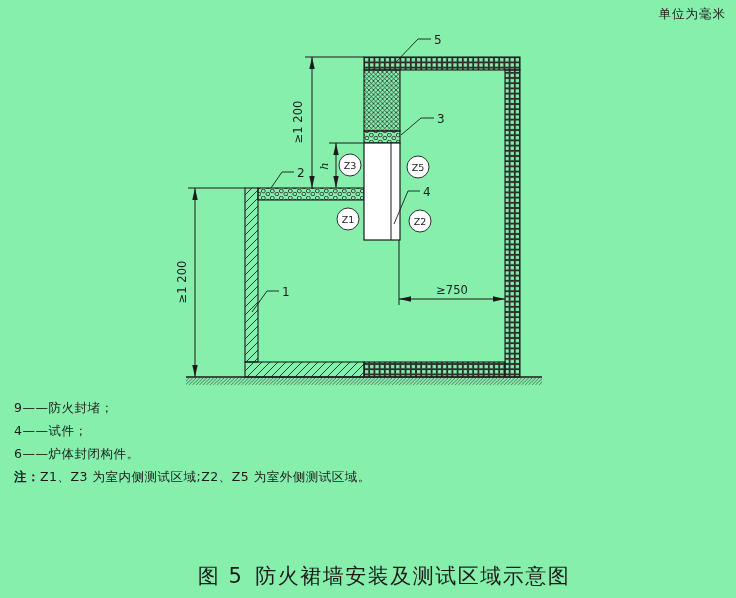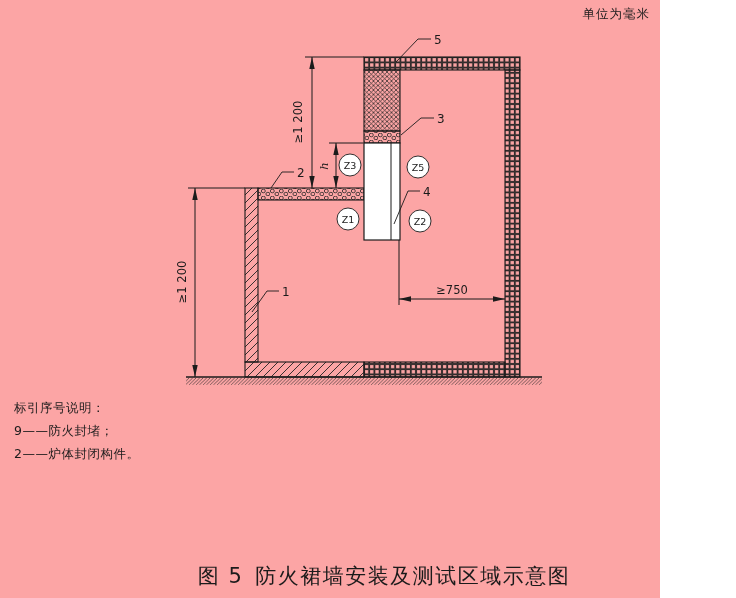--- a/index.html
+++ b/index.html
@@ -1,17 +1,17 @@
 <!DOCTYPE html>
 <html><head>
 <meta charset="utf-8">
 <style>
   html,body{margin:0;padding:0;background:#ffffff;}
   .page{
-    position:relative;width:660px;height:598px;background:#fca5a5;overflow:hidden;
+    position:relative;width:736px;height:598px;background:#86efac;overflow:hidden;
     font-family:"DejaVu Sans","Liberation Sans",sans-serif;color:#1b1b1b;
   }
   .unit-note{
     position:absolute;top:6px;right:10px;font-size:12.5px;letter-spacing:1px;
   }
   svg.diagram{position:absolute;left:0;top:0;}
   .legend{
     position:absolute;left:14px;top:396px;font-size:12.5px;letter-spacing:0.5px;
   }
   .legend-line{height:23px;line-height:23px;white-space:nowrap;}
@@ -140,22 +140,23 @@
         <text class="zone-text" x="348" y="222.5" text-anchor="middle">Z1</text>
       </g>
       <g>
         <circle cx="420" cy="221" r="11" fill="#ffffff" stroke="#1b1b1b" stroke-width="0.9"></circle>
         <text class="zone-text" x="420" y="224.5" text-anchor="middle">Z2</text>
       </g>
     </g>
   </svg>
 
   <div class="legend">
-    <div class="legend-line">标引序号说明：</div>
     <div class="legend-line">9——防火封堵；</div>
-    <div class="legend-line">2——炉体封闭构件。</div>
+    <div class="legend-line">4——试件；</div>
+    <div class="legend-line">6——炉体封闭构件。</div>
+    <div class="legend-line"><span class="bold">注：</span><span>Z1、Z3 为室内侧测试区域;Z2、Z5 为室外侧测试区域。</span></div>
   </div>
 
   <div class="caption">
     <span>图 5</span><span class="caption-gap"></span><span>防火裙墙安装及测试区域示意图</span>
   </div>
 
 </div>
 
 </body></html>

